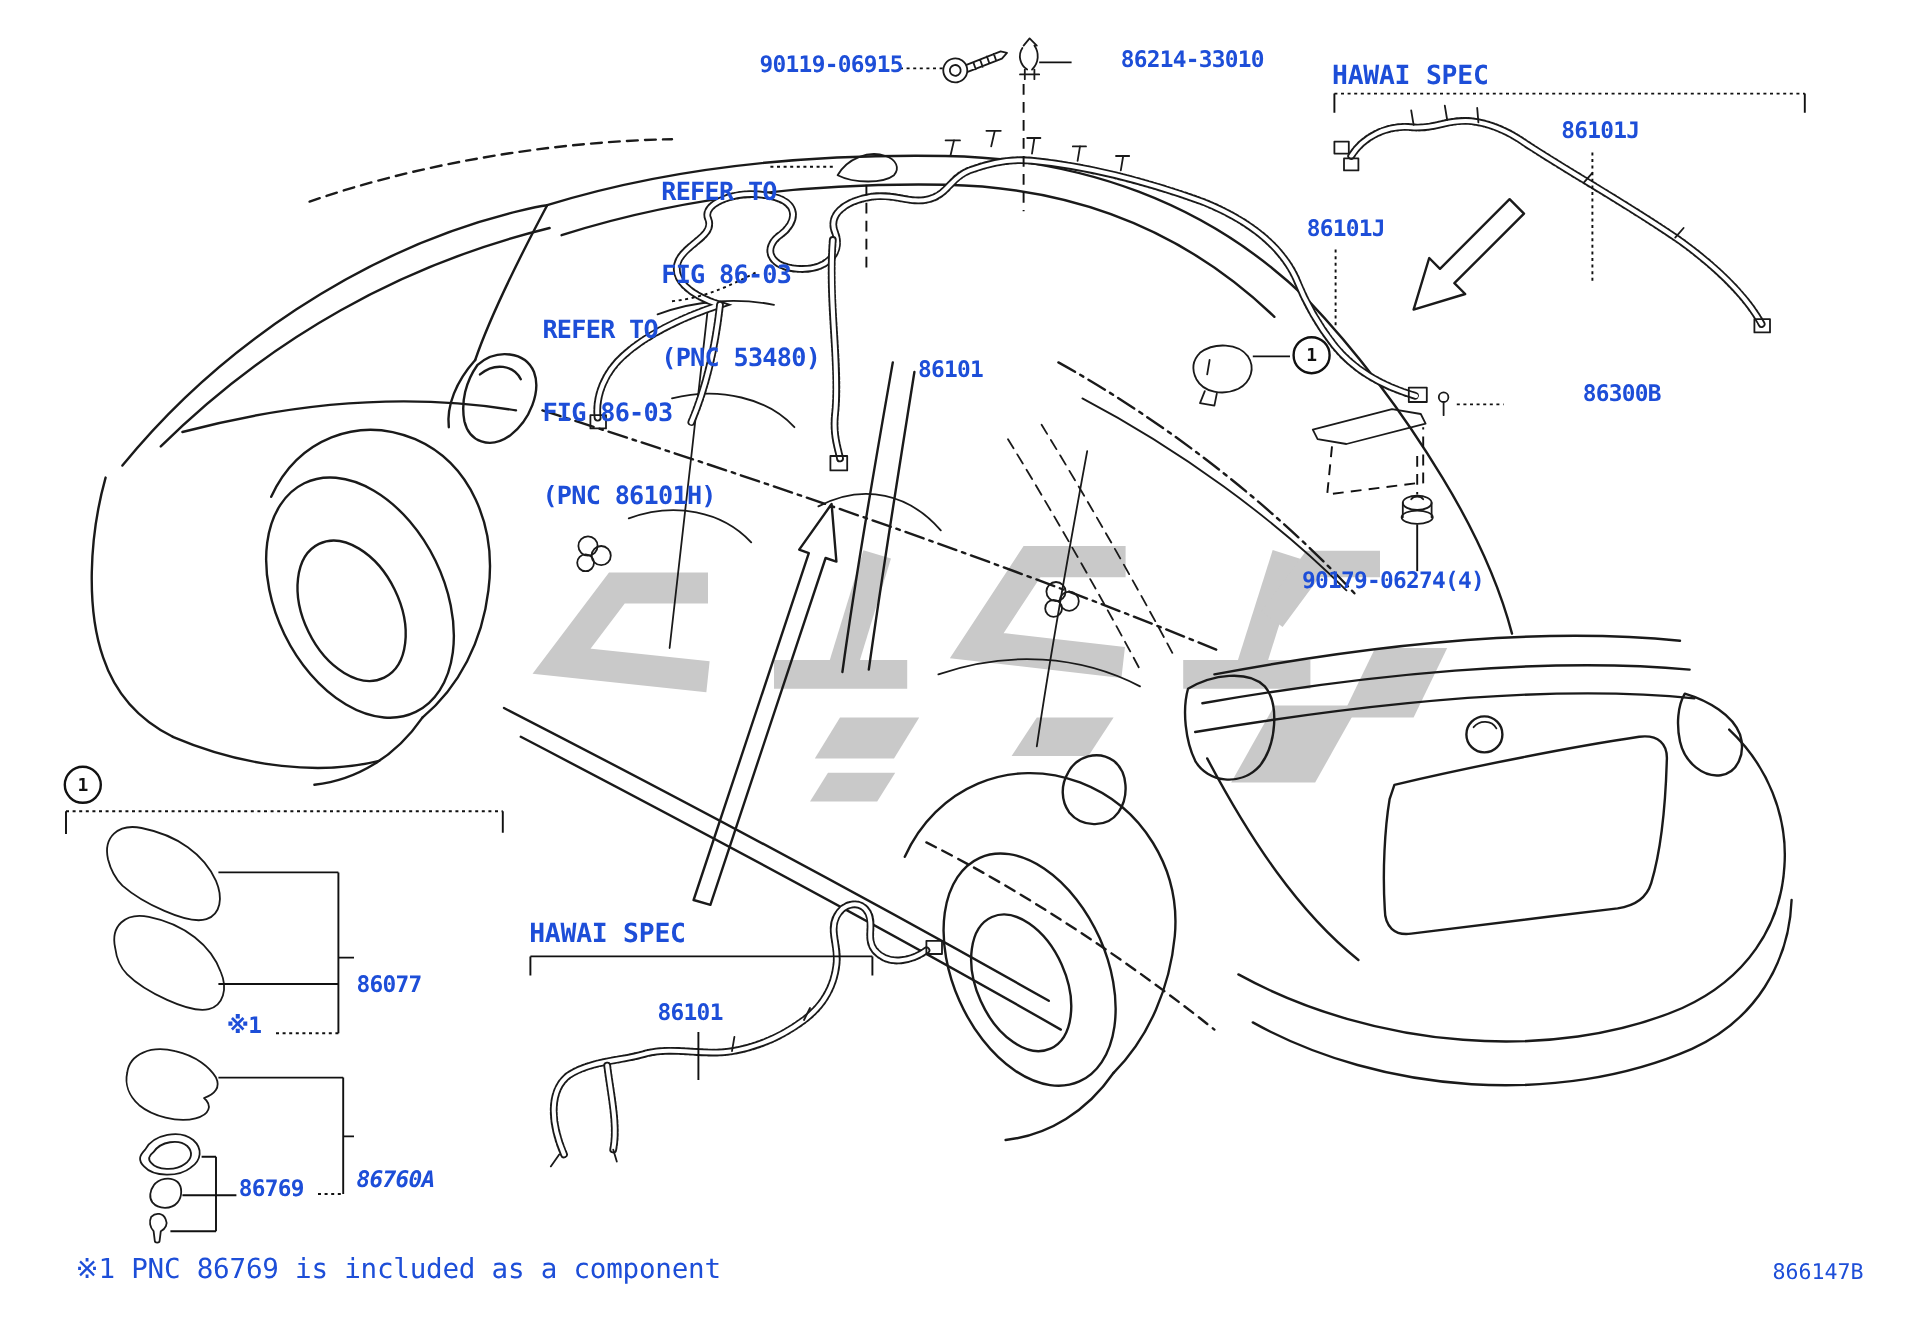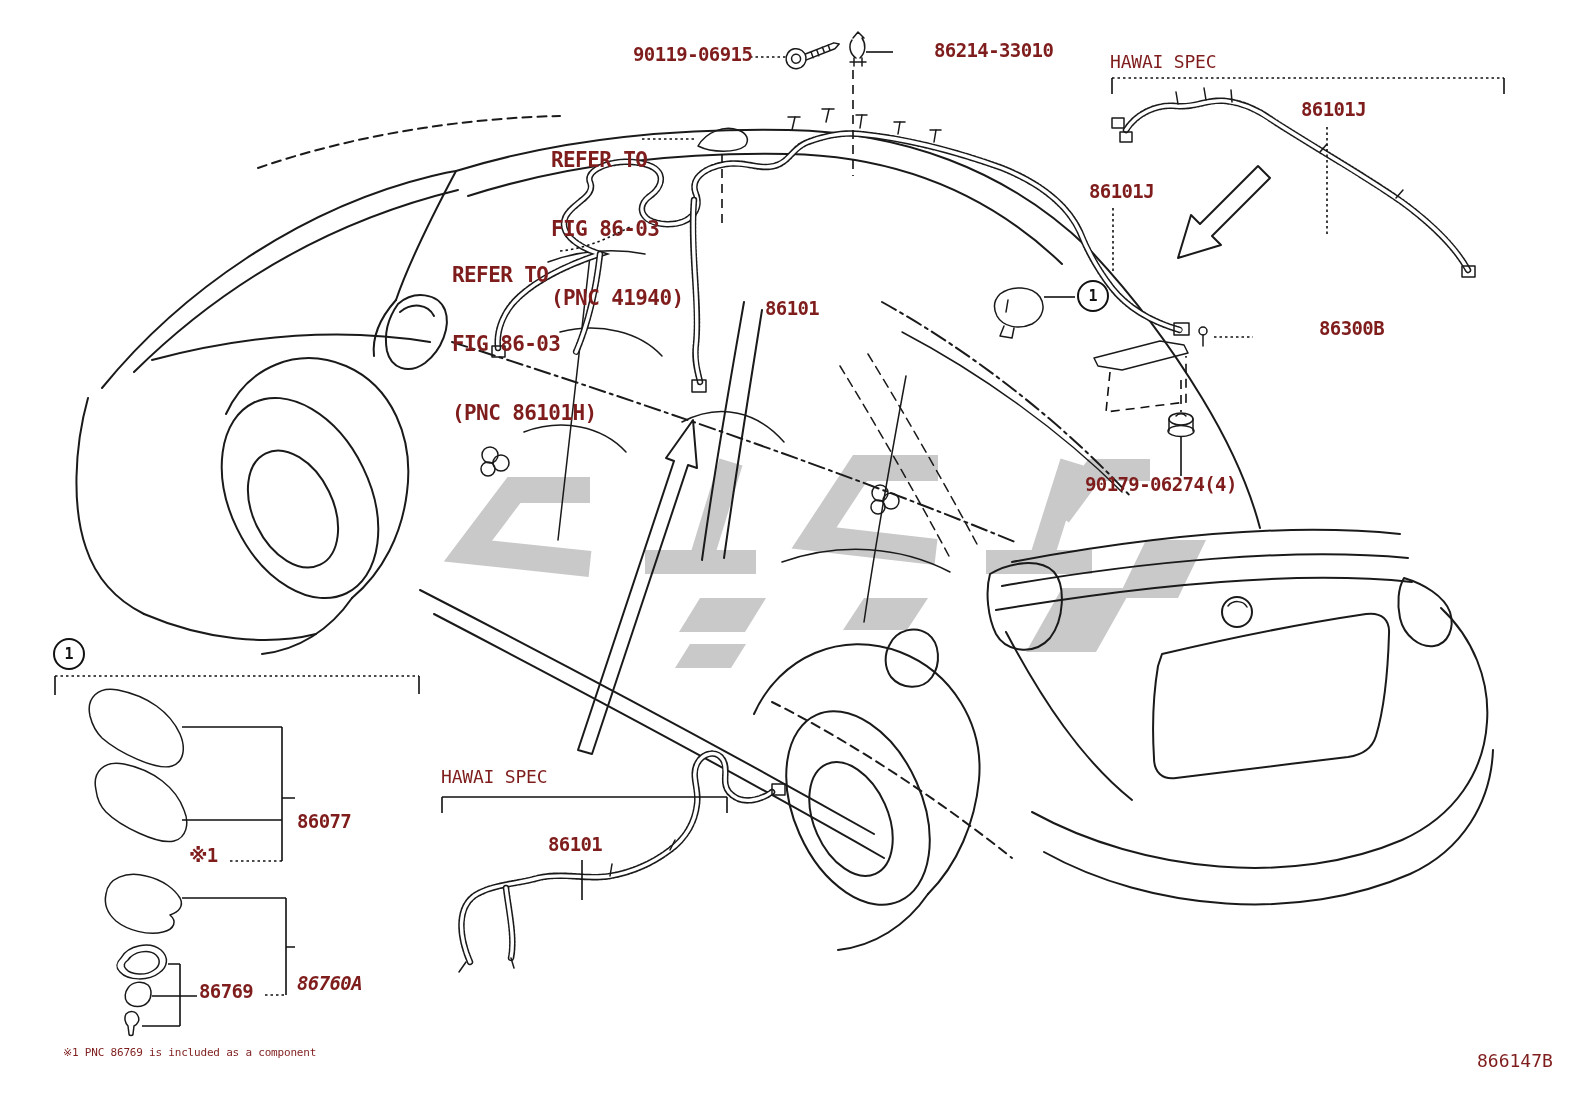--- a/index.html
+++ b/index.html
@@ -1,24 +1,24 @@
 <!DOCTYPE html>
 <html><head>
 <meta charset="utf-8">
 <style>
   html,body{margin:0;padding:0;background:#fff;}
   .stage{position:relative;width:1592px;height:1099px;background:#ffffff;overflow:hidden;
          font-family:"DejaVu Sans Mono","DejaVu Sans",monospace;}
   .stage svg{position:absolute;left:0;top:0;}
-  .lbl{position:absolute;color:#7f1d1d;white-space:pre;line-height:1;}
+  .lbl{position:absolute;color:#1d4ed8;white-space:pre;line-height:1;}
   .pn{font-weight:700;font-size:19px;letter-spacing:-0.6px;}
   .blk{font-weight:700;font-size:21px;letter-spacing:-0.6px;line-height:23px;}
   .blk span{display:block;}
-  .sm{font-weight:400;font-size:18px;letter-spacing:-0.2px;}
-  .note{font-weight:400;font-size:11px;letter-spacing:-0.2px;}
+  .sm{font-weight:700;font-size:22px;letter-spacing:-0.2px;}
+  .note{font-weight:400;font-size:23px;letter-spacing:-0.2px;}
   .fig{font-weight:400;font-size:18px;letter-spacing:0;}
   .callout{position:absolute;width:28px;height:28px;border:2px solid #111;border-radius:50%;
            display:flex;align-items:center;justify-content:center;
            font-weight:700;font-size:15px;color:#111;background:#fff;}
   .k{stroke:#1a1a1a;stroke-width:2;fill:none;stroke-linecap:round;stroke-linejoin:round;}
   .thin{stroke-width:1.5;}
   .dash{stroke-dasharray:9 6;}
   .dd{stroke-dasharray:16 5 3 5;}
   .dt{stroke-dasharray:2.5 3;stroke-width:1.6;}
   .ld{stroke:#111;stroke-width:1.6;fill:none;}
@@ -241,21 +241,21 @@
     <path d="M578,750 L674,461 L666,458 L693,420 L697,468 L688,465 L592,754 Z" fill="#fff" class="k"></path>
   </g>
 </svg>
 
 <div class="lbl pn" style="left:633px;top:45px;">90119-06915</div>
 <div class="lbl pn" style="left:934px;top:41px;">86214-33010</div>
 
 <div class="lbl blk" style="left:551px;top:103px;">
   <span>REFER TO</span>
   <span>FIG 86-03</span>
-  <span>(PNC 41940)</span>
+  <span>(PNC 53480)</span>
 </div>
 
 <div class="lbl blk" style="left:452px;top:218px;">
   <span>REFER TO</span>
   <span>FIG 86-03</span>
   <span>(PNC 86101H)</span>
 </div>
 
 <div class="lbl sm" style="left:1110px;top:53px;">HAWAI SPEC</div>
 <div class="lbl pn" style="left:1301px;top:100px;">86101J</div>

